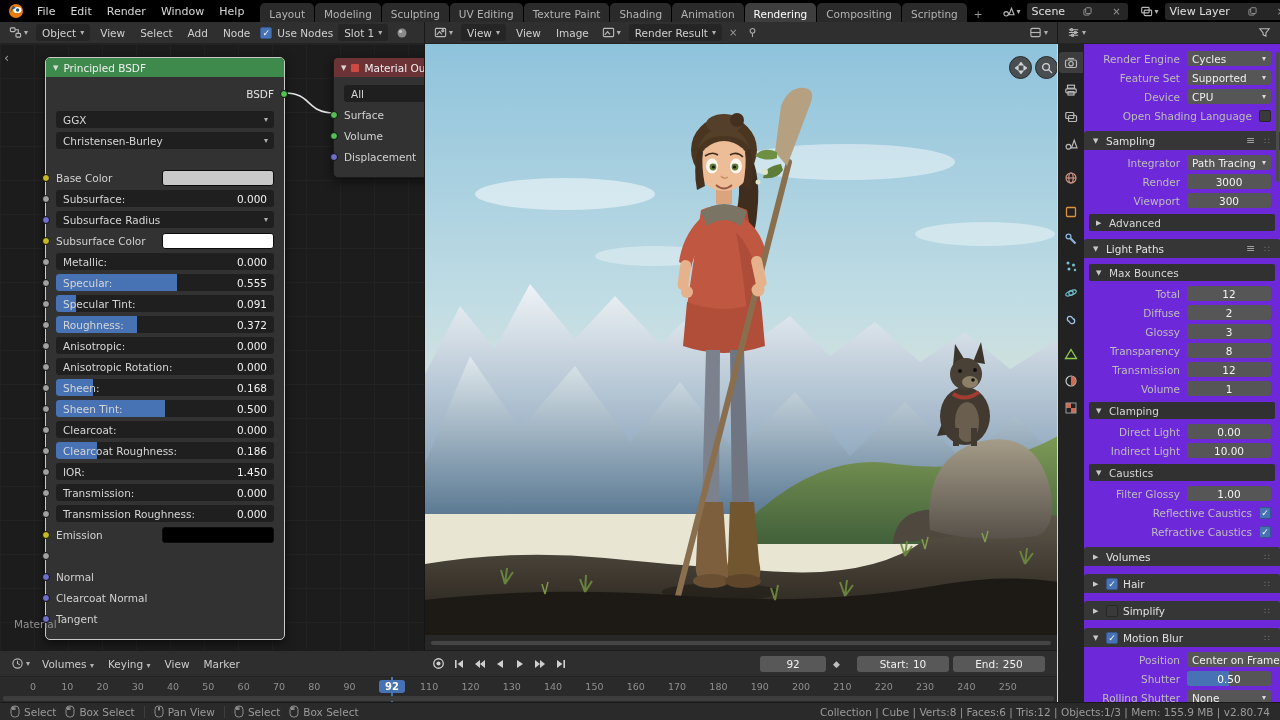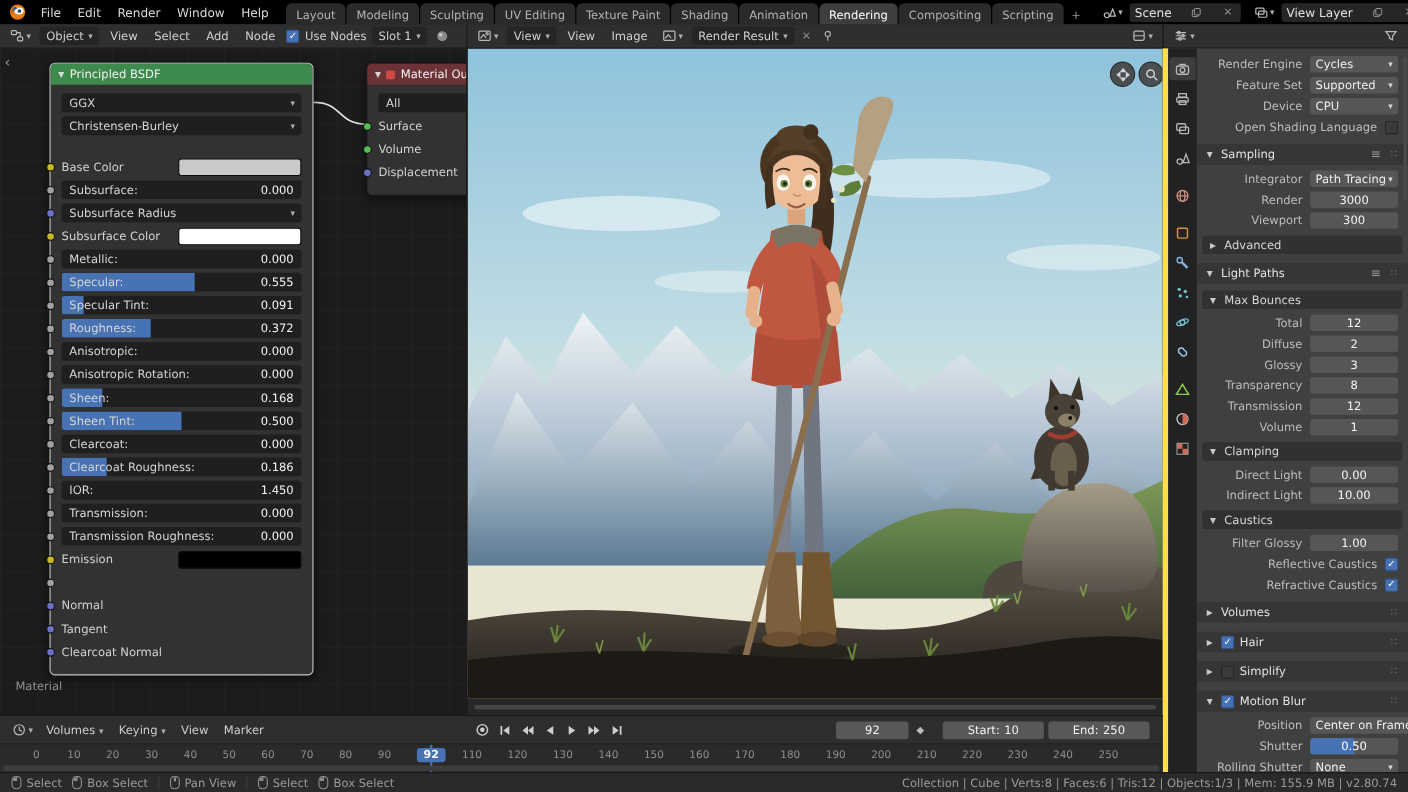--- a/index.html
+++ b/index.html
@@ -55,21 +55,21 @@
 .swatch{margin-left:auto;width:112px;height:16px;border-radius:3px;border:1px solid #0c0c0c;flex:none}
 .outlabel{color:#e2e2e2}
 #breadcrumb{position:absolute;left:14px;top:574px;color:#8f8f8f;font-size:10.5px}
 #collapse-arrow{position:absolute;left:4px;top:6px;color:#9a9a9a;font-size:13px}
 
 #img-ed{position:absolute;left:424px;top:44px;width:633px;height:606px;background:#272727;overflow:hidden;border-left:1px solid #161616}
 #render-svg{position:absolute;left:0;top:0;width:633px;height:591px}
 .ovbtn{position:absolute;width:23px;height:23px;border-radius:50%;background:rgba(62,62,62,.88);border:1px solid #2a2a2a;display:flex;align-items:center;justify-content:center}
 #img-scroll{position:absolute;left:6px;top:597px;width:620px;height:4px;background:#454545;border-radius:2px}
 
-#props{position:absolute;left:1057px;top:44px;width:223px;height:658px;background:#404040;border-left:5px solid #fde047;display:flex}
+#props{position:absolute;left:1057px;top:44px;width:223px;height:658px;background:#6d28d9;border-left:1px solid #fde047;display:flex}
 #ptabs{width:26px;background:#222;padding-top:8px;display:flex;fl=ex;flex-direction:column;align-items:center;gap:6px}
 .ptab{width:24px;height:21px;display:flex;align-items:center;justify-content:center;border-radius:3px 0 0 3px;flex:none}
 .ptab.active{background:#3d3d3d}
 .ptab.gap{margin-top:7px}
 .pi *{fill:none;stroke:#b9b9b9;stroke-width:1.2}
 #pbody{flex:1;padding:7px 9px 0 7px;font-size:10.5px;overflow:hidden;position:relative}
 .prow{display:flex;align-items:center;height:15px;margin-bottom:4px}
 .plabel{width:96px;text-align:right;padding-right:7px;color:#bdbdbd;white-space:nowrap;overflow:hidden;flex:none}
 .pflex{flex:1;display:flex;align-items:center;gap:4px}
 .dd{flex:1;height:15px;background:#565656;border-radius:3px;display:flex;align-items:center;padding:0 5px;color:#f0f0f0;white-space:nowrap;overflow:hidden}
@@ -275,20 +275,24 @@
     <svg id="wires">
       <path d="M285,49 C312,49 306,69 334,69" stroke="#e2e2e2" stroke-width="1.6" fill="none"></path>
     </svg>
 
     <div class="node sel" style="left:45px;top:13px;width:240px">
       <div class="node-h" style="background:#3e8a4c">
         <span class="nh-tri">▼</span>
         <span>Principled BSDF</span>
       </div>
       <div class="node-b">
+        <div class="nrow out">
+          <span class="outlabel">BSDF</span>
+          <span class="sock s-grn r"></span>
+        </div>
         <div class="nrow">
           <div class="widget wdd">
             <span class="wl">GGX</span>
             <span class="chev">▾</span>
           </div>
         </div>
         <div class="nrow gap">
           <div class="widget wdd">
             <span class="wl">Christensen-Burley</span>
             <span class="chev">▾</span>
@@ -423,25 +427,25 @@
         </div>
         <div class="nrow">
           <span class="sock s-gray"></span>
         </div>
         <div class="nrow">
           <span class="sock s-vec"></span>
           <span class="nlabel">Normal</span>
         </div>
         <div class="nrow">
           <span class="sock s-vec"></span>
+          <span class="nlabel">Clearcoat Normal</span>
+        </div>
+        <div class="nrow">
+          <span class="sock s-vec"></span>
           <span class="nlabel">Tangent</span>
-        </div>
-        <div class="nrow">
-          <span class="sock s-vec"></span>
-          <span class="nlabel">Clearcoat Normal</span>
         </div>
       </div>
     </div>
 
     <div class="node" style="left:333px;top:13px;width:118px">
       <div class="node-h" style="background:#6c3336">
         <span class="nh-tri">▼</span>
         <span style="width:8px;height:8px;background:#cc4a42;border-radius:1px;flex:none"></span>
         <span style="white-space:nowrap">Material Output</span>
       </div>

